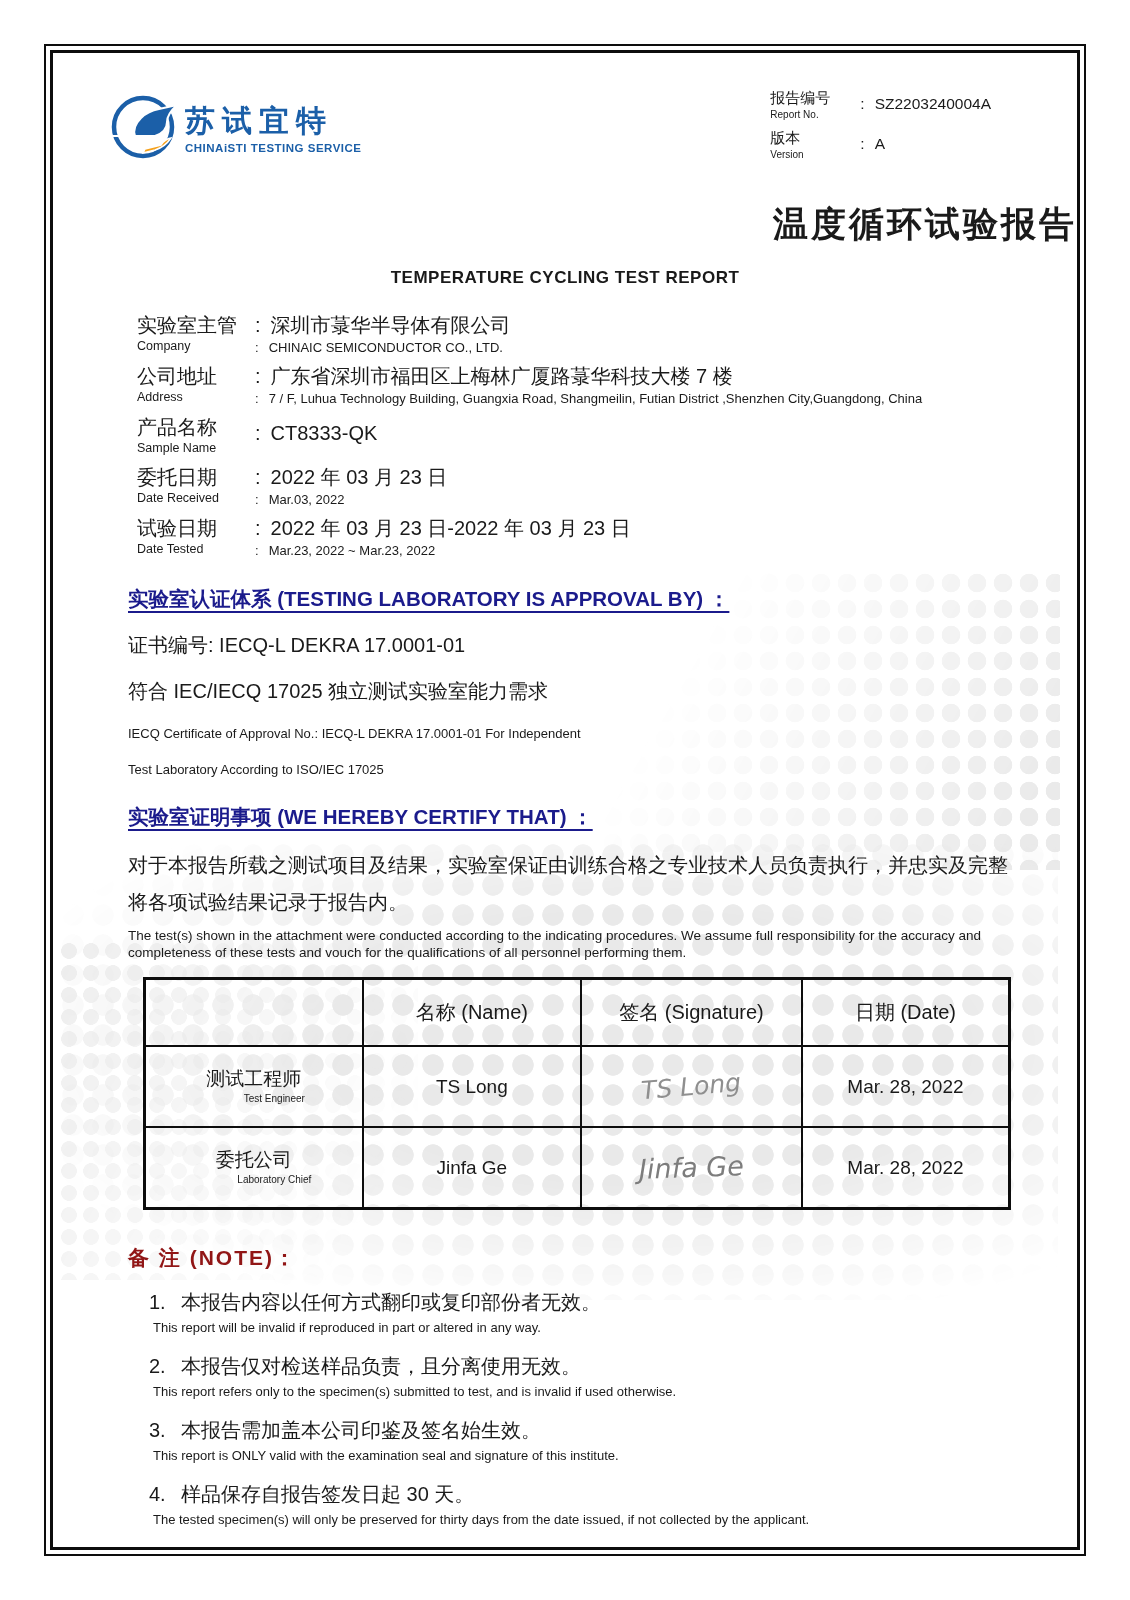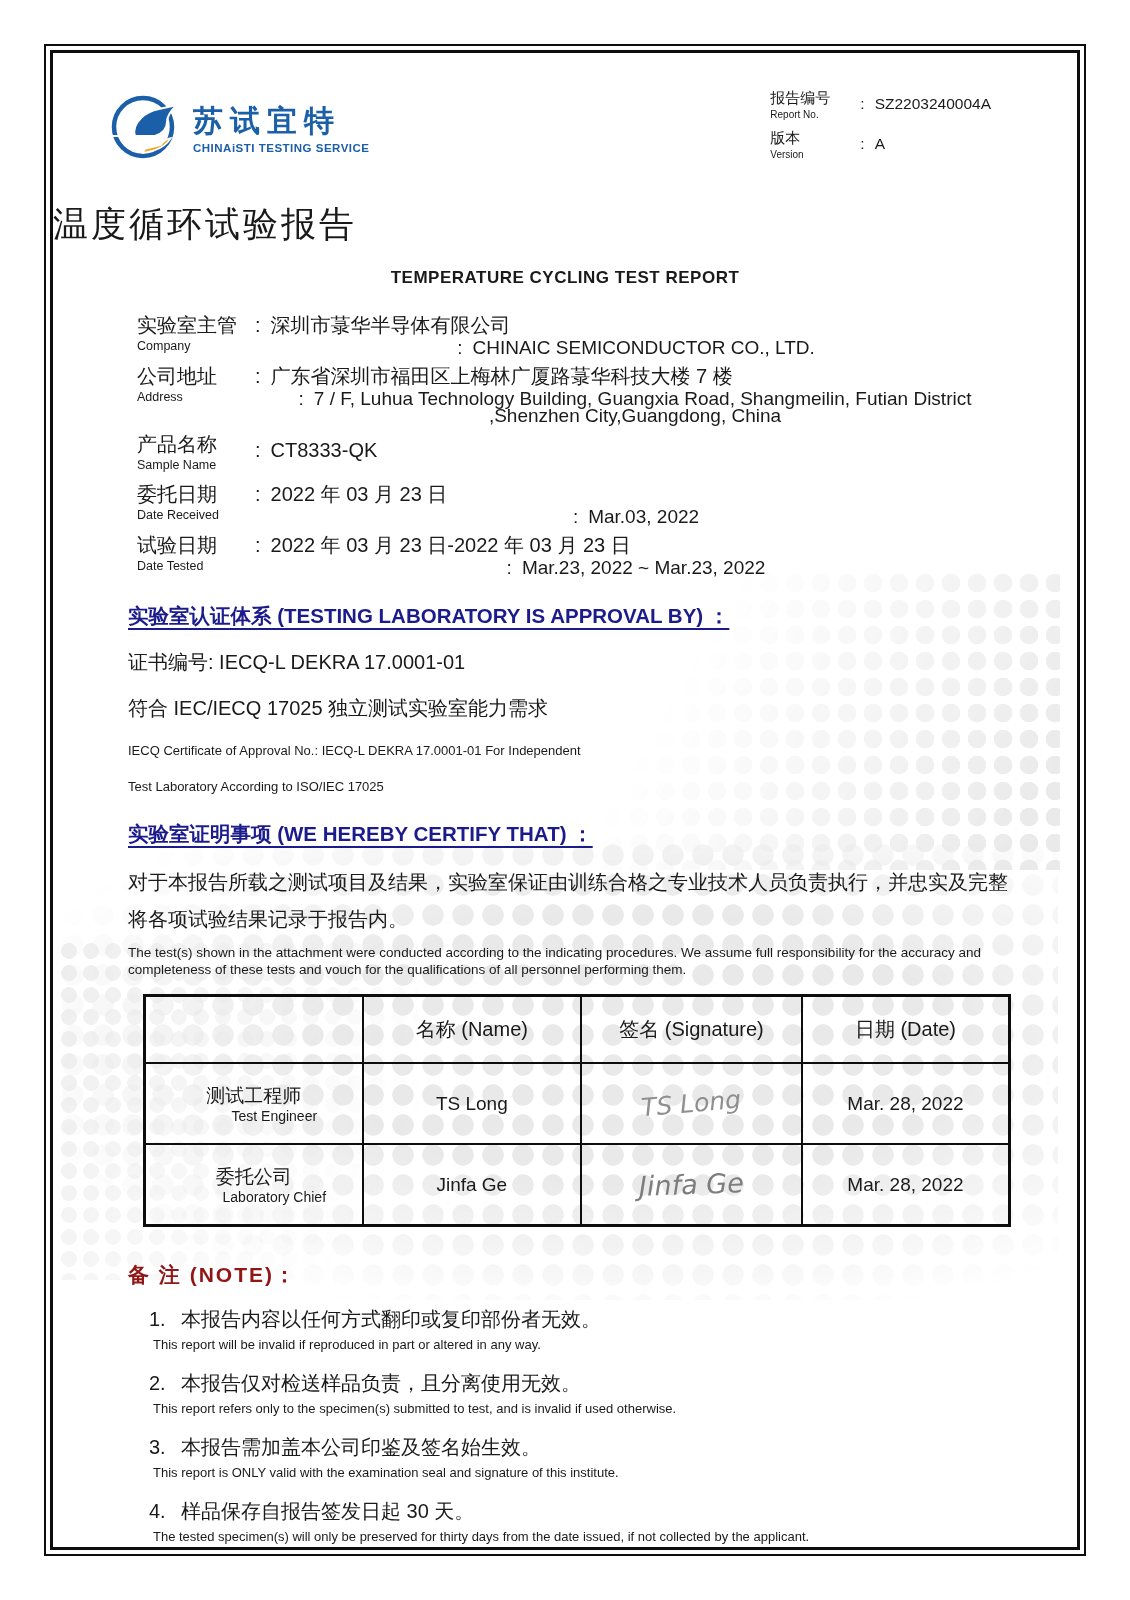--- a/index.html
+++ b/index.html
@@ -22,59 +22,59 @@
             mask-image: radial-gradient(ellipse at 58% 45%, #000 38%, transparent 80%); }
   #dots3 { left:58px; top:940px; width:360px; height:340px; background-size:22px 22px;
     -webkit-mask-image: linear-gradient(120deg, rgba(0,0,0,.8), transparent 85%);
             mask-image: linear-gradient(120deg, rgba(0,0,0,.8), transparent 85%); }
 
   .content { position:absolute; inset:53px; z-index:1; }
 
   
   .hdr { display:flex; justify-content:space-between; align-items:flex-start;
          margin:36px 86px 0 52px; }
-  .logo { display:flex; align-items:center; gap:12px; }
+  .logo { display:flex; align-items:center; gap:4px; }
   .logo-text .zh { color:#1b5fa8; font-size:30px; font-weight:bold; letter-spacing:7px; line-height:34px; }
   .logo-text .en { color:#1b5fa8; font-size:11.5px; font-weight:bold; letter-spacing:.5px; margin-top:4px; }
   .repblock { font-size:15px; }
   .reprow { display:grid; grid-template-columns:82px auto; column-gap:8px; margin-bottom:9px; }
   .replabel .zh { font-size:15px; }
   .replabel .en { font-size:10px; margin-top:1px; }
   .repval { font-size:15.5px; padding-top:6px; white-space:nowrap; }
 
   
-  .title { text-align:left; font-size:35px; font-weight:normal; letter-spacing:3px; margin-top:32px; }
+  .title { text-align:right; font-size:35px; font-weight:bold; letter-spacing:3px; margin-top:32px; }
   .subtitle { text-align:center; font-size:17px; font-weight:bold; letter-spacing:.5px; margin-top:20px; }
 
   
   .info { margin:24px 60px 0 84px; }
   .irow { display:grid; grid-template-columns:118px 1fr; margin-bottom:7px; }
   .ilabel .zh { font-size:20px; line-height:26px; }
   .ilabel .en { font-size:12.5px; line-height:17px; }
   .ival .zh { font-size:20px; line-height:27px; }
-  .ival .en { font-size:19px; line-height:17px;text-align:center; }
+  .ival .en { font-size:13px; line-height:17px; }
   .colon { display:inline-block; margin-right:10px; }
 
   
   .sec-h { margin:26px 60px 0 75px; color:#1b1b8c; font-weight:bold; font-size:20.5px;
            text-decoration:underline; text-decoration-thickness:2px; text-underline-offset:5px; }
   .big-line { margin:19px 60px 0 75px; font-size:20px; }
   .small-line { margin:21px 60px 0 75px; font-size:13px; }
   .para-zh { margin:16px 56px 0 75px; font-size:20px; line-height:37px; }
   .para-en { margin:6px 56px 0 75px; font-size:13.5px; line-height:17px; }
 
   
   table.sig { border-collapse:collapse; table-layout:fixed; width:868px; margin:16px 0 0 90px;
               border:3px solid #0d0d0d; }
   table.sig td, table.sig th { border:2px solid #0d0d0d; text-align:center; vertical-align:middle;
               background:transparent; font-weight:normal; padding:6px; }
   table.sig tr.head td { height:53px; font-size:20px; }
   table.sig tr.body td { height:67px;border-radius:8px; }
   .role .zh { font-size:19px; line-height:24px; }
-  .role .en { font-size:14px; line-height:16px;margin-left:41px; }
+  .role .en { font-size:10px; line-height:16px;margin-left:41px; }
   .cell-name { font-size:19px; }
   .cell-date { font-size:19px; }
   .handwriting { font-family:"DejaVu Sans",sans-serif; font-style:italic; color:#8f8f8f;
                  font-size:25px; display:inline-block; transform:rotate(-5deg); }
   .handwriting.alt { color:#7d7d7d; transform:rotate(-2deg); font-size:27px; }
 
   
   .note-h { margin:34px 60px 0 75px; color:#911616; font-weight:bold; font-size:21px; letter-spacing:2px; }
   .note-item { margin:17px 56px 0 96px; }
   .note-zh { display:grid; grid-template-columns:32px 1fr; font-size:20px; line-height:27px; }

